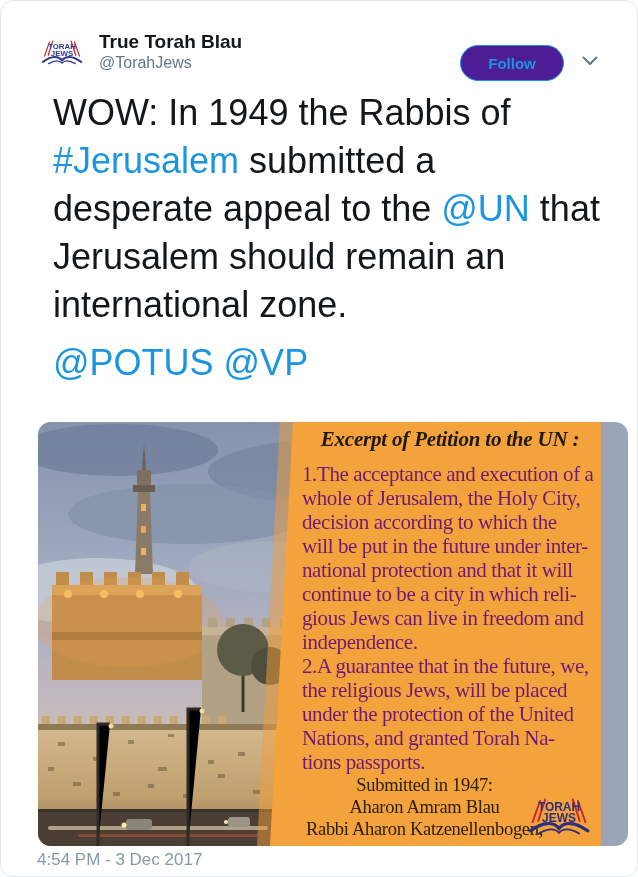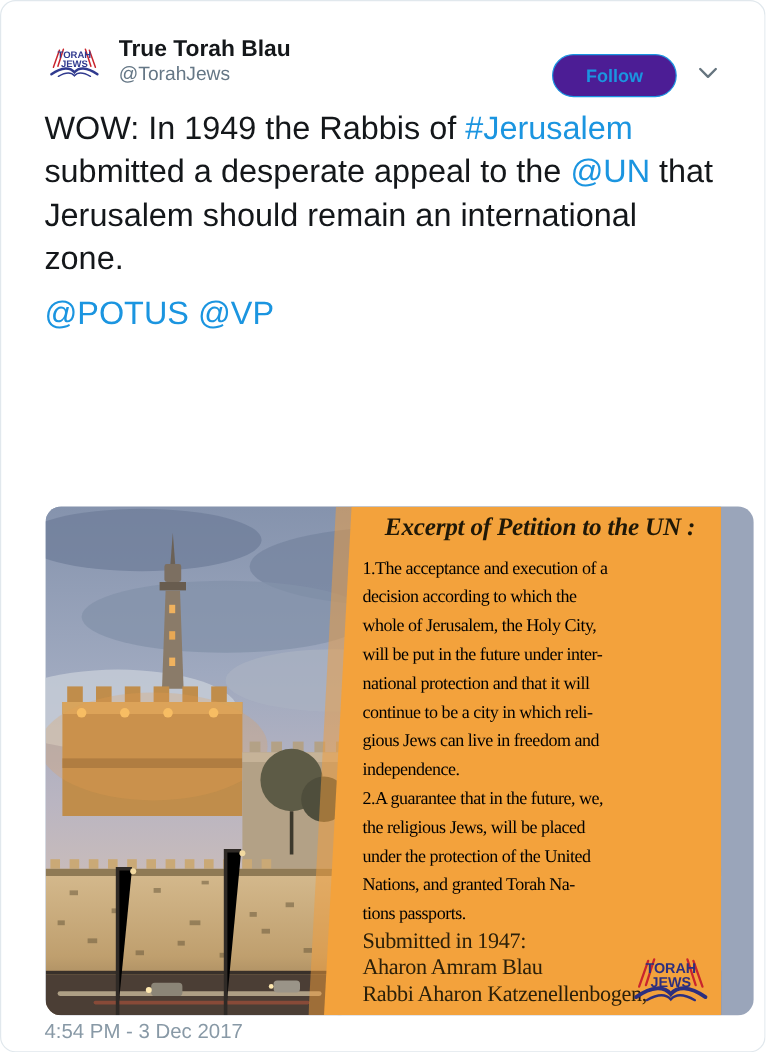--- a/index.html
+++ b/index.html
@@ -15,41 +15,41 @@
   .id-block{position:absolute;left:62px;top:0;}
   .name{font-size:19px;font-weight:bold;color:#14171a;line-height:23px;cursor:pointer;}
   .handle{font-size:16px;color:#657786;line-height:20px;cursor:pointer;}
   .follow{
     position:absolute;right:40px;top:15px;width:104px;height:36px;
     border:1px solid #1b95e0;border-radius:18px;background:#4c1d95;
     color:#1b95e0;font-size:15px;font-weight:bold;font-family:inherit;cursor:pointer;
   }
   .chev{position:absolute;right:6px;top:26px;cursor:pointer;line-height:0;}
   
-  .text{position:absolute;top:88px;left:36px;right:33px;
-    font-size:27px;line-height:36px;color:#14171a;}
+  .text{position:absolute;top:88px;left:52px;right:33px;
+    font-size:36px;line-height:48px;color:#14171a;}
   .text p{margin:0 0 10px 0;}
   .lnk{color:#1b95e0;text-decoration:none;cursor:pointer;}
   
   .media{position:absolute;top:421px;left:37px;width:590px;height:424px;
     border-radius:13px;overflow:hidden;cursor:pointer;background:#9aa5ba;}
   .media svg.photo{position:absolute;inset:0;display:block;}
   .orange-glow{position:absolute;inset:0;background:rgba(242,158,60,.5);
     clip-path:polygon(242px 0, 256px 0, 233px 424px, 219px 424px);}
   .orange-panel{position:absolute;inset:0;background:#f3a23c;
     clip-path:polygon(255px 0, 563px 0, 563px 424px, 232px 424px);}
   .petition{position:absolute;left:264px;top:0;width:296px;height:100%;color:#2f2410;}
   .pet-title{position:absolute;top:5px;left:0;width:100%;text-align:center;
     font-family:"Liberation Serif","DejaVu Serif",serif;font-style:italic;font-weight:bold;
     font-size:21px;letter-spacing:-0.2px;color:#201807;white-space:nowrap;}
   .pet-body{position:absolute;top:40px;left:0;width:100%;
     font-family:"Liberation Serif","DejaVu Serif",serif;
-    font-size:15px;line-height:24px;letter-spacing:-0.4px;color:#000000;}
+    font-size:21px;line-height:24px;letter-spacing:-0.4px;color:#701a75;}
   .pet-body div{white-space:nowrap;}
-  .pet-credits{position:absolute;top:352px;left:0;width:245px;text-align:left;
+  .pet-credits{position:absolute;top:352px;left:0;width:245px;text-align:center;
     font-family:"Liberation Serif","DejaVu Serif",serif;
     font-size:18.5px;line-height:22px;letter-spacing:-0.3px;color:#2c2009;}
   .pet-logo{position:absolute;right:0;bottom:5px;width:78px;height:44px;}
   
   .timestamp{position:absolute;top:849px;left:36px;font-size:17px;color:#8899a6;cursor:pointer;}
 </style>
 </head>
 <body>
 
 <div class="card">
@@ -213,22 +213,22 @@
       </g>
     </svg>
 
     <div class="orange-glow"></div>
     <div class="orange-panel"></div>
 
     <div class="petition">
       <div class="pet-title">Excerpt of Petition to the UN :</div>
       <div class="pet-body">
         <div>1.The acceptance and execution of a</div>
+        <div>whole of Jerusalem, the Holy City,</div>
         <div>decision according to which the</div>
-        <div>whole of Jerusalem, the Holy City,</div>
         <div>will be put in the future under inter-</div>
         <div>national protection and that it will</div>
         <div>continue to be a city in which reli-</div>
         <div>gious Jews can live in freedom and</div>
         <div>independence.</div>
         <div>2.A guarantee that in the future, we,</div>
         <div>the religious Jews, will be placed</div>
         <div>under the protection of the United</div>
         <div>Nations, and granted Torah Na-</div>
         <div>tions passports.</div>

